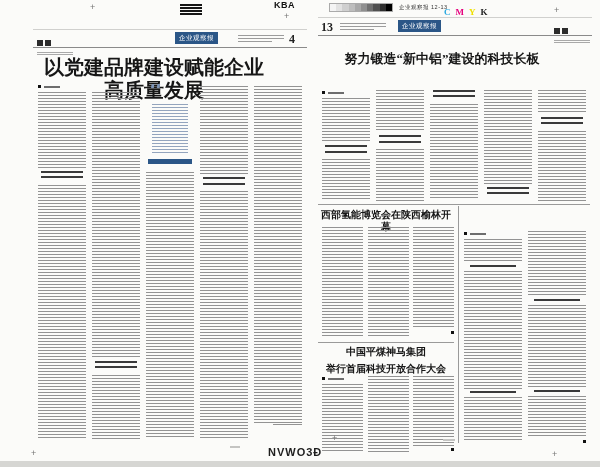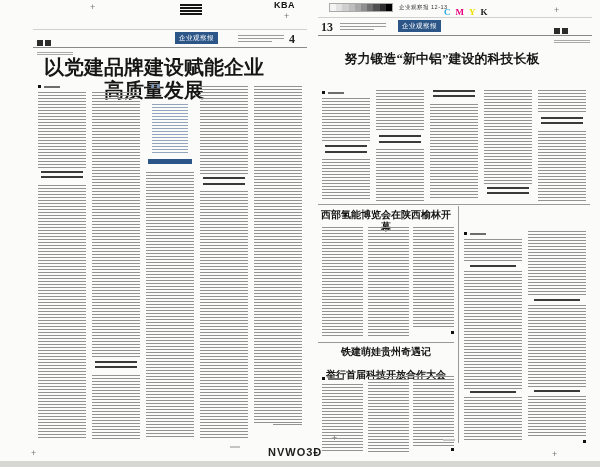--- a/index.html
+++ b/index.html
@@ -176,22 +176,22 @@
     <div class="greek" style="height:110px"></div>
   </div>
 <div class="col" style="left:413px;top:227px;width:41px;height:110px">
   <div class="greek" style="height:102px"></div>
   <div class="endmark"></div>
 </div>
 
 <div class="abs hrule" style="left:318px;top:342px;width:136px"></div>
 
 <div class="abs headline" style="left:318px;top:346px;width:136px;font-size:10px">
-  <div>铁建萌娃贵州奇遇记</div>
-  <div style="margin-top:11px">举行首届科技开放合作大会</div>
+  <div>中国平煤神马集团</div>
+  <div style="margin-top:5px">举行首届科技开放合作大会</div>
 </div>
 <div class="col" style="left:322px;top:376px;width:41px;height:76px">
   <div class="byline">
       <span class="sq"></span>
       <span class="bl"></span>
     </div>
   <div class="greek" style="height:68px"></div>
 </div>
 <div class="col" style="left:368px;top:376px;width:41px;height:76px">
     <div class="greek" style="height:76px"></div>

